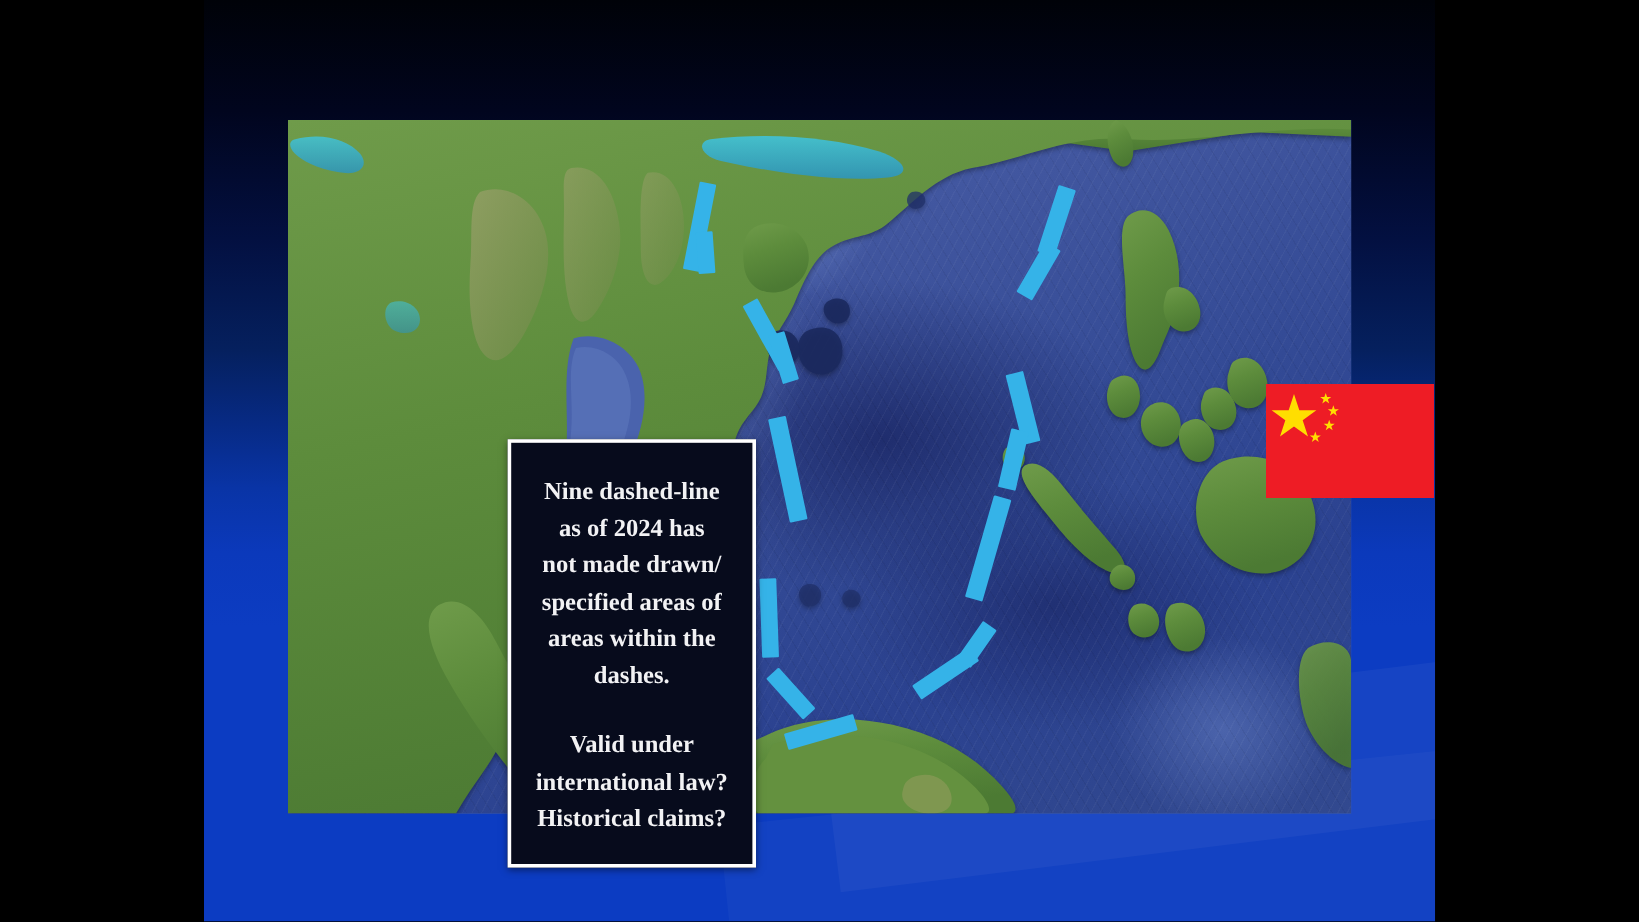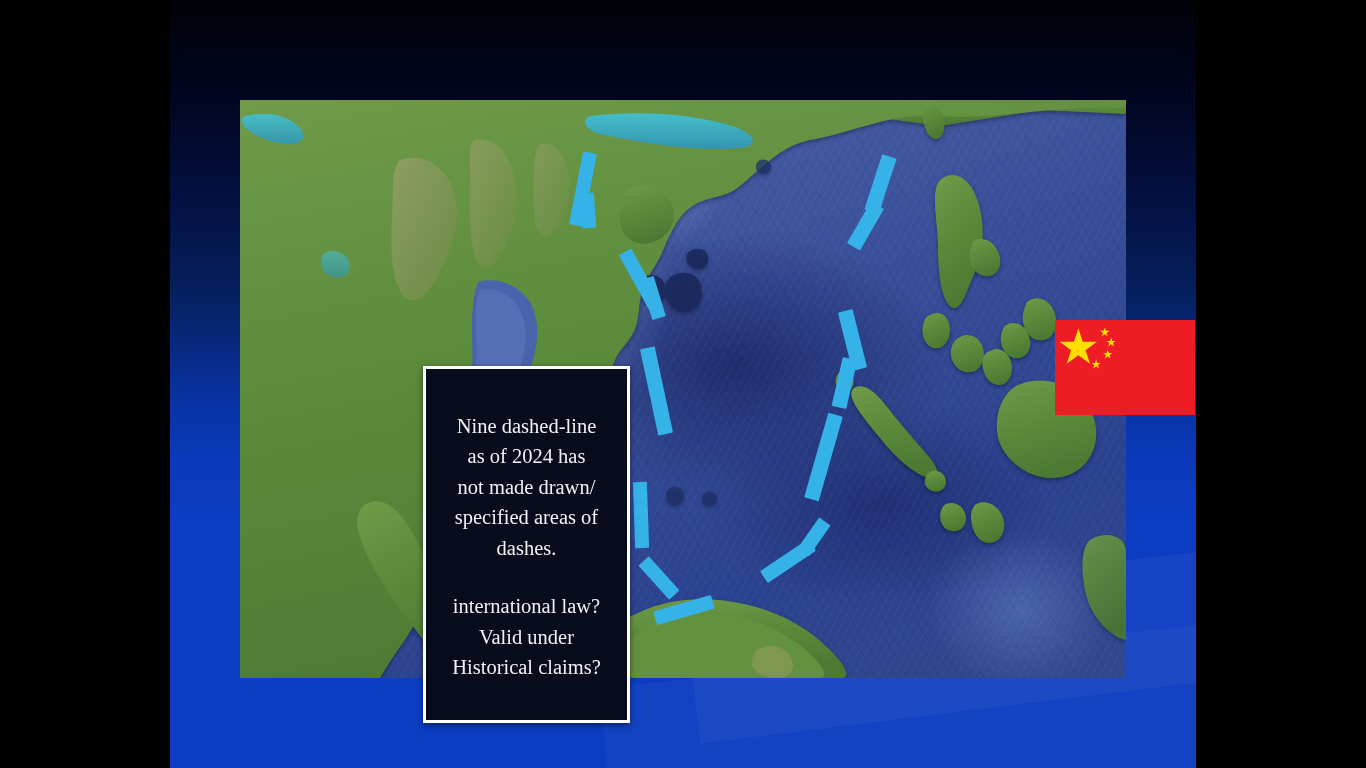--- a/index.html
+++ b/index.html
@@ -72,20 +72,21 @@
   
   .dash{position:absolute;background:#35b3e8;border-radius:1px;}
 
   
   #textbox{
     position:absolute;left:253px;top:366px;width:207px;height:357px;
     background:#070b1c;border:3px solid #ffffff;
     box-sizing:border-box;
     display:flex;align-items:center;justify-content:center;
     box-shadow:0 2px 6px rgba(0,0,0,.5);
+    font-weight:bold;
   }
   #textbox .tb-inner{
     color:#f2f2f4;font-family:"Liberation Serif",serif;
     font-size:20.5px;line-height:30.5px;text-align:center;
     padding:4px 6px 0 6px;width:100%;
   }
   #textbox .para{margin:0;}
   #textbox .spacer{height:28px;}
 
   
@@ -271,24 +272,25 @@
       <div class="dash" style="left:633px;top:55px;width:15px;height:58px;transform:rotate(18deg);"></div>
       <div class="dash" style="left:618px;top:102px;width:15px;height:48px;transform:rotate(30deg);"></div>
     </div>
 
     <div id="textbox">
       <div class="tb-inner">
         <p class="para">Nine dashed-line</p>
         <p class="para">as of 2024 has</p>
         <p class="para">not made drawn/</p>
         <p class="para">specified areas of</p>
+        <p class="para">areas within the</p>
         <p class="para">dashes.</p>
         <div class="spacer"></div>
+        <p class="para">Valid under</p>
         <p class="para">international law?</p>
-        <p class="para">Valid under</p>
         <p class="para">Historical claims?</p>
       </div>
     </div>
 
     <div id="flag">
       <svg viewBox="0 0 30 20">
         <rect width="30" height="20" fill="#ee1c25"></rect>
         <g fill="#ffde00">
 
           <path d="M5,1.6 L5.95,4.5 L9,4.5 L6.55,6.3 L7.5,9.2 L5,7.4 L2.5,9.2 L3.45,6.3 L1,4.5 L4.05,4.5 Z"></path>

